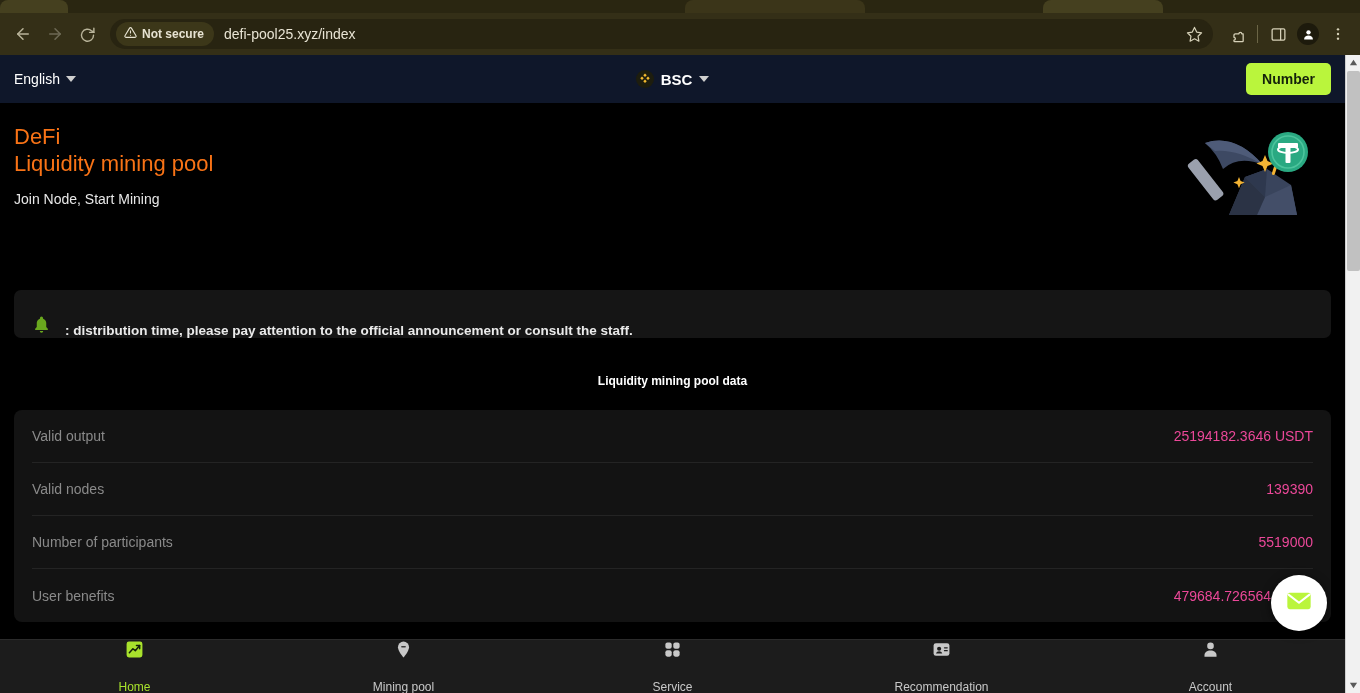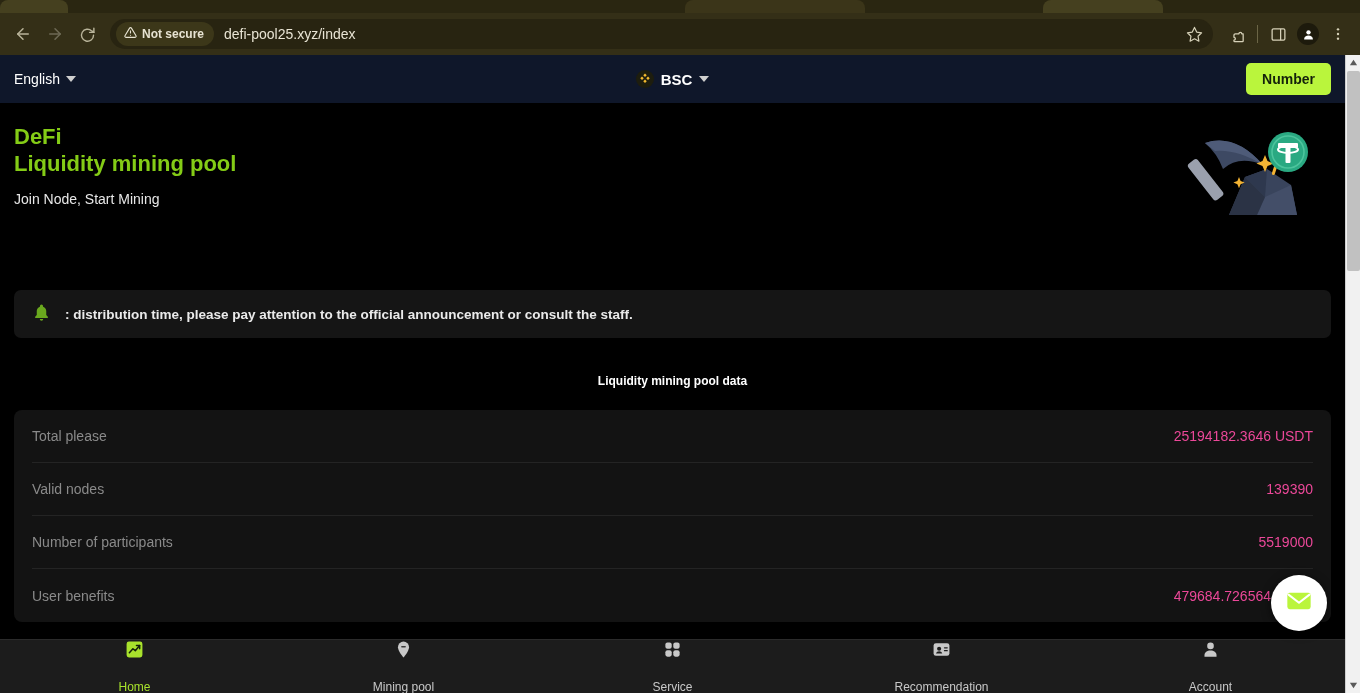--- a/index.html
+++ b/index.html
@@ -74,28 +74,28 @@
   }
   .bnb-icon { width: 18px; height: 18px; flex: 0 0 auto; }
   .connect-btn {
     margin-left: auto; background: #baf53c; color: #14210b;
     font-weight: bold; font-size: 14px; border: none; border-radius: 5px;
     padding: 8px 16px; cursor: pointer; font-family: inherit;
   }
 
   
   .hero { position: relative; height: 155px; padding: 20px 14px 0 14px; }
-  .hero h1 { color: #84cc16; font-size: 22px; font-weight: bold; line-height: 27px; }
+  .hero h1 { color: #f97316; font-size: 22px; font-weight: normal; line-height: 27px; }
   .hero .sub { color: #e8e8e8; font-size: 14px; margin-top: 14px; }
   .hero-art { position: absolute; right: 28px; top: 16px; width: 130px; height: 110px; }
 
   
   .notice {
     margin: 32px 14px 0 14px; background: #151515; border-radius: 7px;
-    height: 48px; display: flex; align-items: center; gap: 14px; padding: 0 18px;
+    height: 48px; display: flex; align-items: flex-end; gap: 14px; padding: 0 18px;
   }
   .notice-text { color: #eaeaea; font-size: 13.5px; font-weight: bold; }
 
   
   .section-title {
     text-align: center; color: #fff; font-size: 12px;
     font-weight: bold; margin-top: 36px;
   }
 
   
@@ -292,21 +292,21 @@
           <path d="M9.8 20.2h4.4a2.2 2.2 0 0 1-4.4 0z"></path>
         </svg>
     </span>
     <span class="notice-text">: distribution time, please pay attention to the official announcement or consult the staff.</span>
   </div>
 
   <div class="section-title">Liquidity mining pool data</div>
 
   <div class="data-card">
     <div class="data-row">
-      <span class="data-label">Total please</span>
+      <span class="data-label">Valid output</span>
       <span class="data-value">25194182.3646 USDT</span>
     </div>
     <div class="data-row">
       <span class="data-label">Valid nodes</span>
       <span class="data-value">139390</span>
     </div>
     <div class="data-row">
       <span class="data-label">Number of participants</span>
       <span class="data-value">5519000</span>
     </div>

